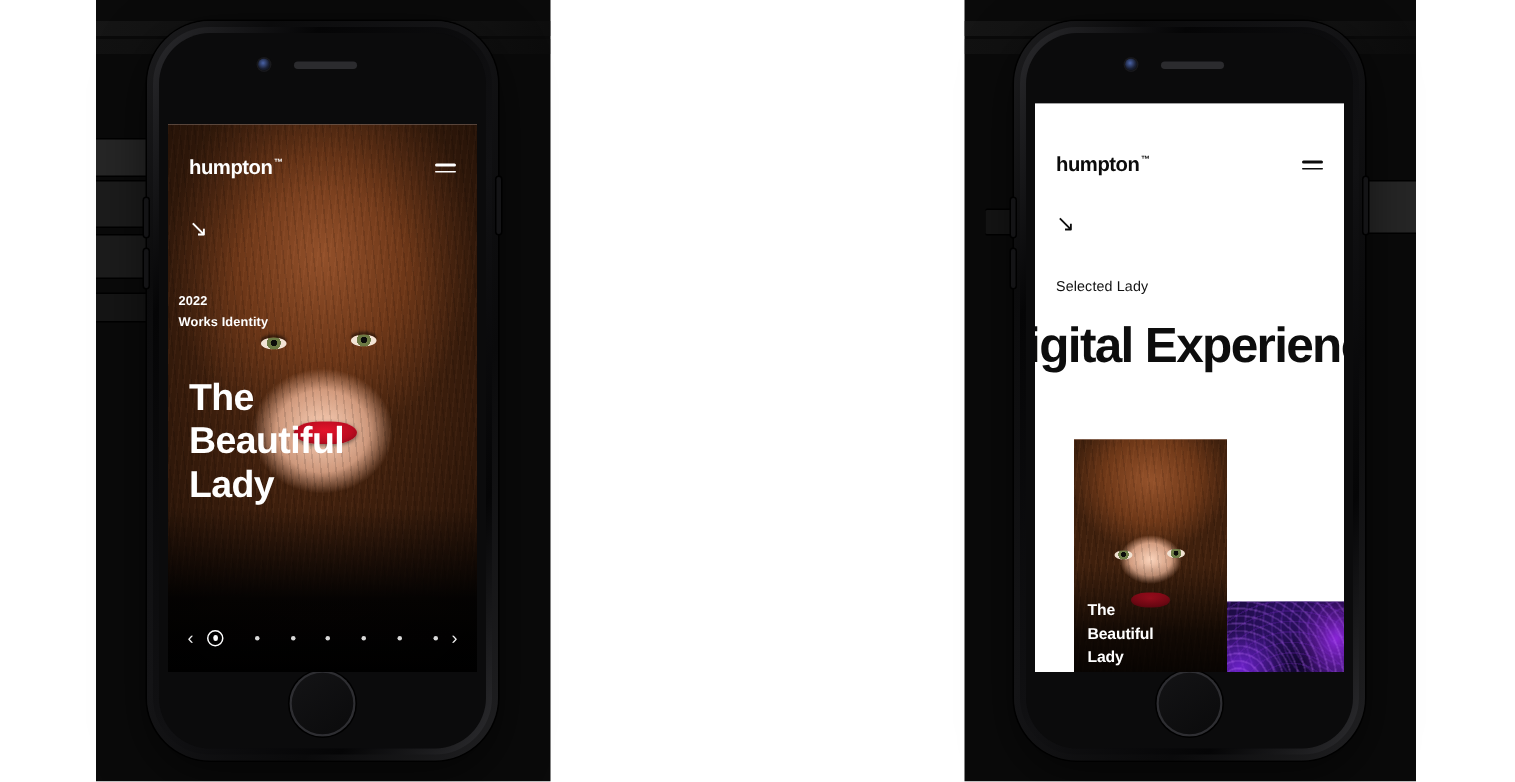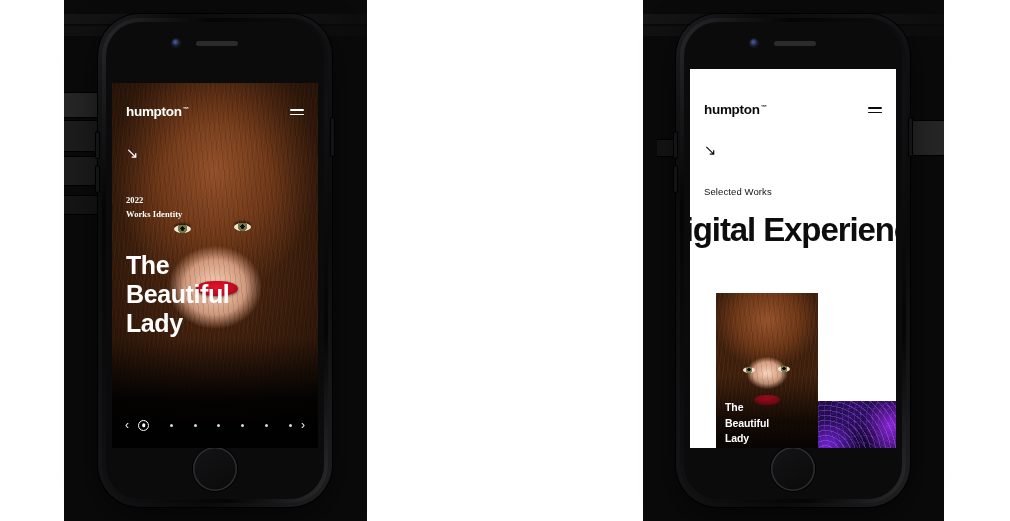--- a/index.html
+++ b/index.html
@@ -182,21 +182,21 @@
             <span class="tm">™</span>
           </div>
           <div class="burger">
             <i style="background:#fff;"></i>
               <i style="background:#fff;"></i>
           </div>
         </div>
 
         <div class="arrow" style="left:14px;top:62px;color:#fff;">↘</div>
 
-        <div class="meta" style="left:14px;top:110px;color:#fff;font-family:Liberation Serif, serif;">
+        <div class="meta" style="left:7px;top:110px;color:#fff;">
           <div>2022</div>
           <div>Works Identity</div>
         </div>
 
         <div class="headline" style="left:14px;top:168px;color:#fff;">
           <div>The</div>
           <div>Beautiful</div>
           <div>Lady</div>
         </div>
 
@@ -243,21 +243,21 @@
             <span class="tm">™</span>
           </div>
           <div class="burger">
             <i style="background:#0b0b0b;"></i>
               <i style="background:#0b0b0b;"></i>
           </div>
         </div>
 
         <div class="arrow" style="left:14px;top:73px;color:#0b0b0b;">↘</div>
 
-        <div class="eyebrow" style="left:14px;top:117px;">Selected Works</div>
+        <div class="eyebrow" style="left:14px;top:117px;">Selected Lady</div>
 
         <div class="bighead" style="left:-28px;top:144px;">Digital Experience</div>
 
         <div class="card abstract" style="left:118px;top:332px;width:106px;height:62px;">
           <div class="swirl"></div>
         </div>
 
         <div class="card portrait" style="left:26px;top:224px;width:102px;height:160px;">
           <div class="strands2"></div>
           <div class="cEyeL" style="left:27px;top:74px;"></div>

